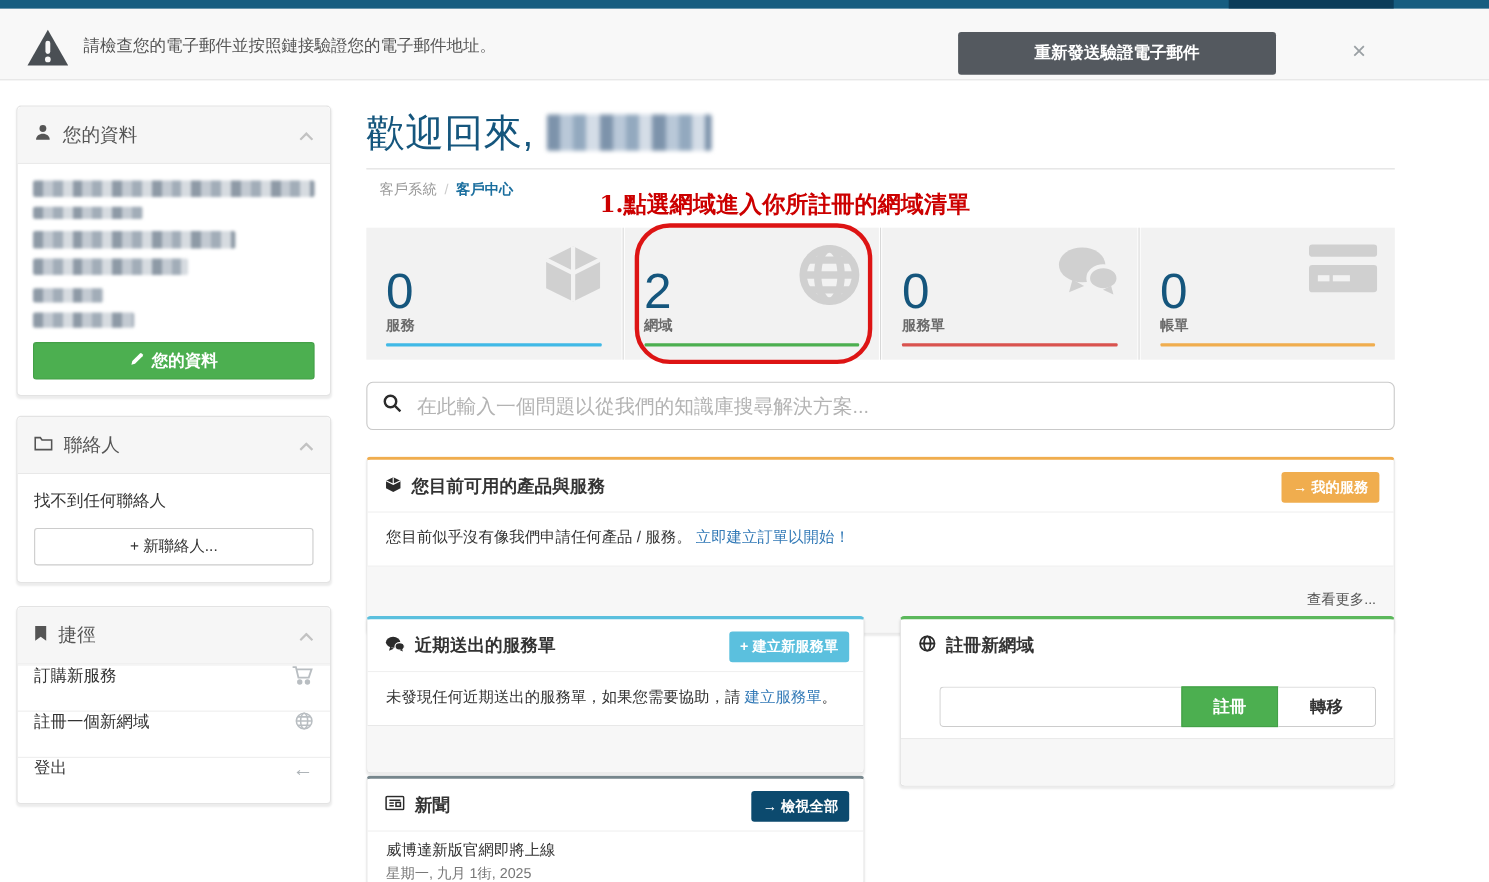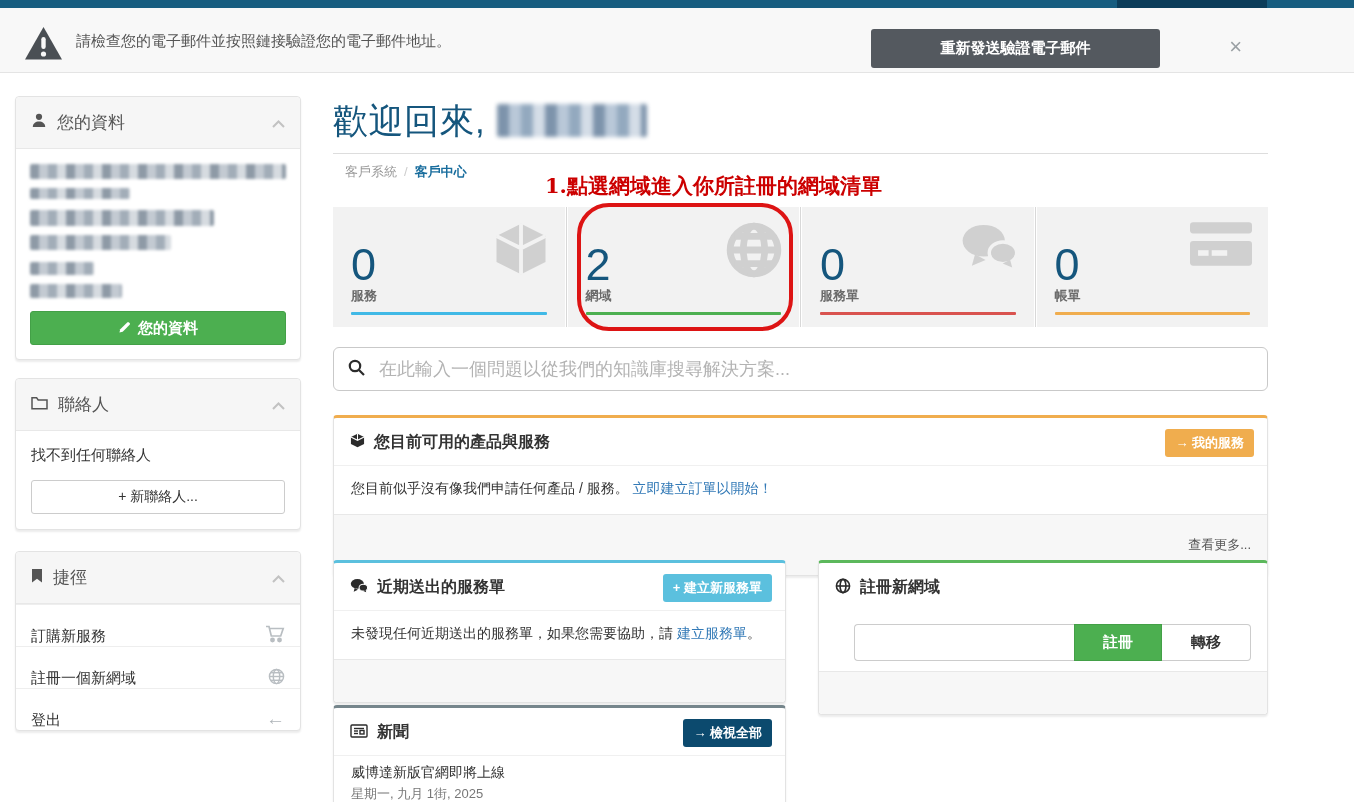--- a/index.html
+++ b/index.html
@@ -34,21 +34,21 @@
   .blur-line { border-radius:2px; margin-bottom:9px;
     background:repeating-linear-gradient(90deg,#8e9aa6 0 9px,#c3cad2 9px 18px,#a2adb8 18px 27px,#d6dbe0 27px 36px);
     filter:blur(1.6px); }
   .btn-green { display:flex; align-items:center; justify-content:center; gap:7px;
     width:100%; height:34px; margin-top:13px; background:#4caf50; border:1px solid #43a047;
     border-radius:3px; color:#fff; font-size:15px; font-weight:bold; font-family:inherit; cursor:pointer; }
   .contact-empty { padding:15px; font-size:15px; color:#333; }
   .btn-outline { display:block; width:calc(100% - 30px); margin:0 15px 15px; height:34px;
     background:#fff; border:1px solid #ccc; border-radius:3px; font-size:14px; color:#333;
     font-family:inherit; cursor:pointer; }
-  .sc-item { display:flex; align-items:flex-end; height:42px; padding:0 15px;
+  .sc-item { display:flex; align-items:flex-start; height:42px; padding:0 15px;
     font-size:15px; color:#333; border-top:1px solid #eee; cursor:pointer; }
   .sc-item .r-ic { margin-left:auto; color:#b9bec2; }
   .mt18 { margin-top:18px; } .mt21 { margin-top:21px; }
   
   .main { position:absolute; left:333px; top:96px; width:935px; }
   h1.welcome { position:absolute; left:0; top:2px; font-size:35px; font-weight:400;
     color:#15567d; letter-spacing:.5px; white-space:nowrap; }
   .name-blur { display:inline-block; width:150px; height:33px; margin-left:12px;
     vertical-align:-4px; border-radius:2px;
     background:repeating-linear-gradient(90deg,#7d93ab 0 12px,#b9c8d8 12px 24px,#93a9bf 24px 36px,#d4dde7 36px 48px);

